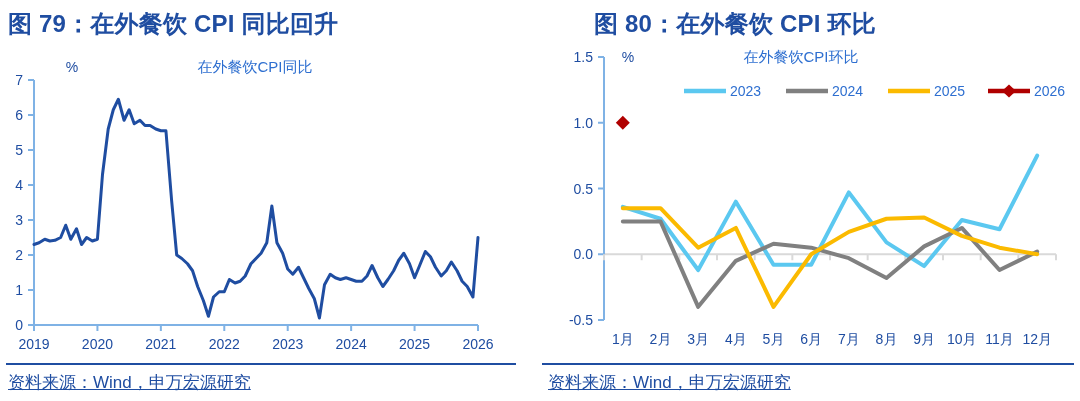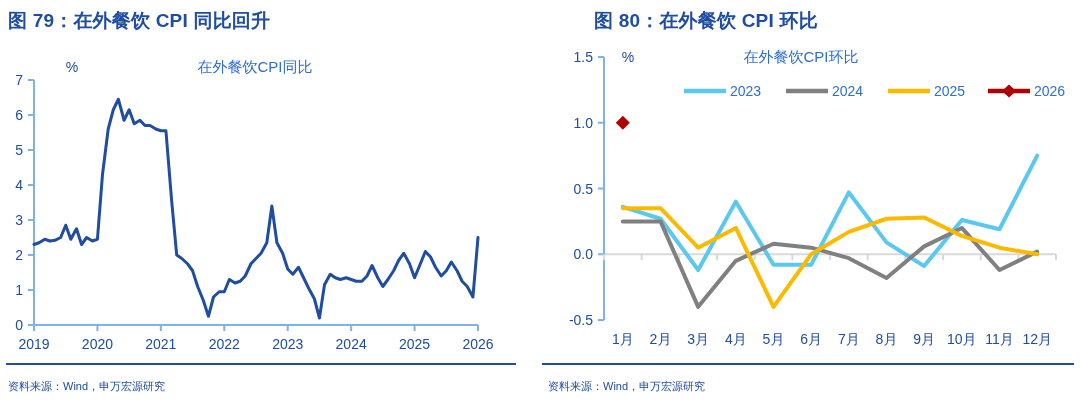--- a/index.html
+++ b/index.html
@@ -25,21 +25,21 @@
   .panel {
     position: relative;
     height: 401px;
     box-sizing: border-box;
   }
   .panel-left  { width: 522px; }
   .panel-gap   { width: 14px; height: 401px; background: #ffffff; }
   .panel-right { width: 544px; }
 
   .fig-title {
-    font-size: 19px;
+    font-size: 24px;
     font-weight: bold;
     color: #1F4DA1;
     letter-spacing: 0.2px;
     white-space: nowrap;
   }
   .panel-left .fig-title  { position: absolute; left: 8px;  top: 8px; }
   .panel-right .fig-title { position: absolute; left: 12px; top: 8px; margin-left: 46px; }
 
   .plot {
     position: absolute;
@@ -54,23 +54,24 @@
     bottom: 36px;
     height: 2px;
     background: #1F4DA1;
   }
   .panel-left  .footer-rule { left: 6px;  right: 6px; }
   .panel-right .footer-rule { left: 6px;  right: 6px; }
 
   .footer-src {
     position: absolute;
     bottom: 7px;
-    font-size: 11px;
+    font-size: 17px;
     color: #1F4DA1;
     white-space: nowrap;
+    text-decoration: underline;
   }
   .panel-left  .footer-src { left: 8px; }
   .panel-right .footer-src { left: 12px; }
 
   .axis-label, .tick-text {
     font-size: 14px;
     fill: #1F4DA1;
     font-family: "Liberation Sans", "DejaVu Sans", sans-serif;
   }
   .chart-heading {

